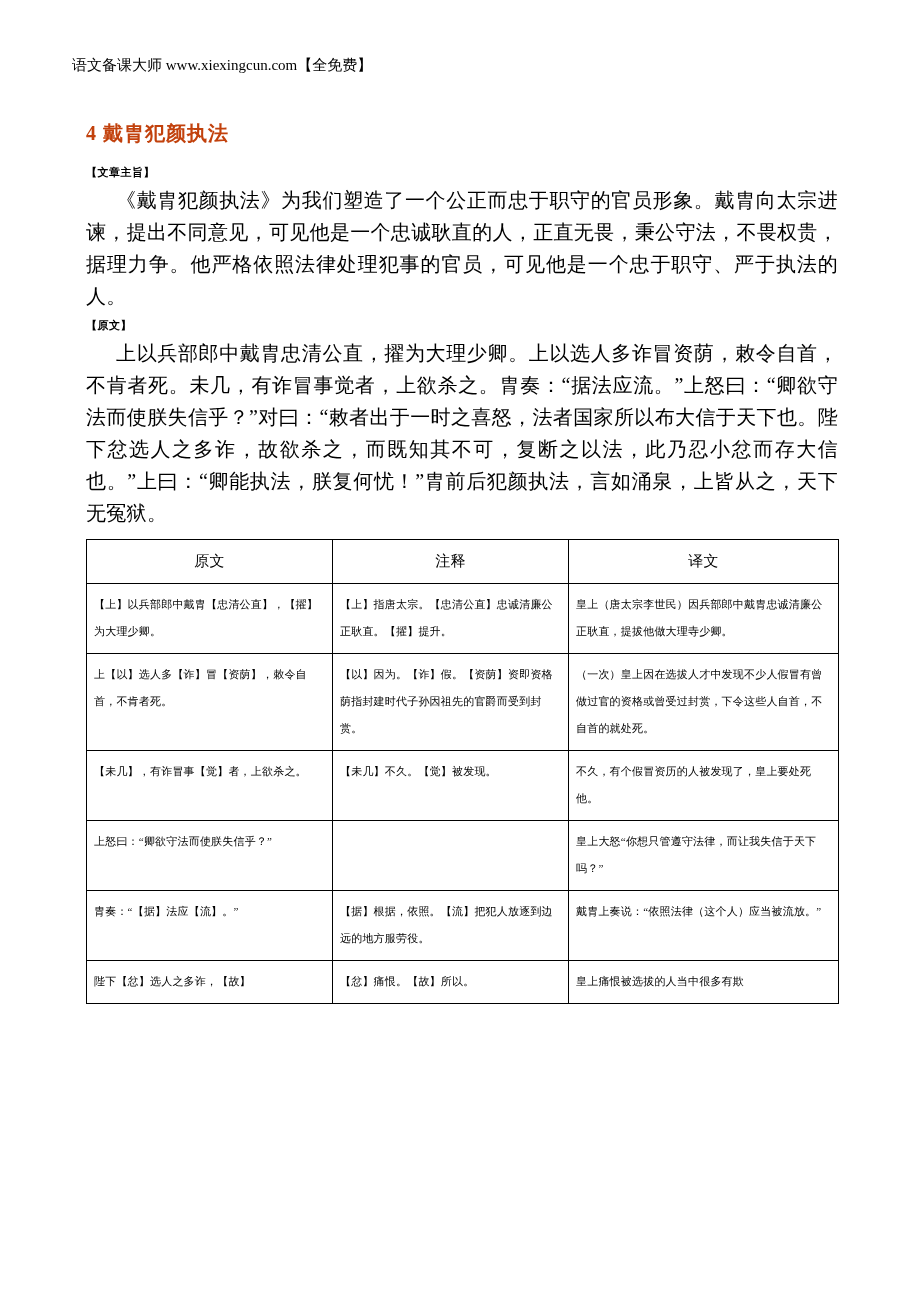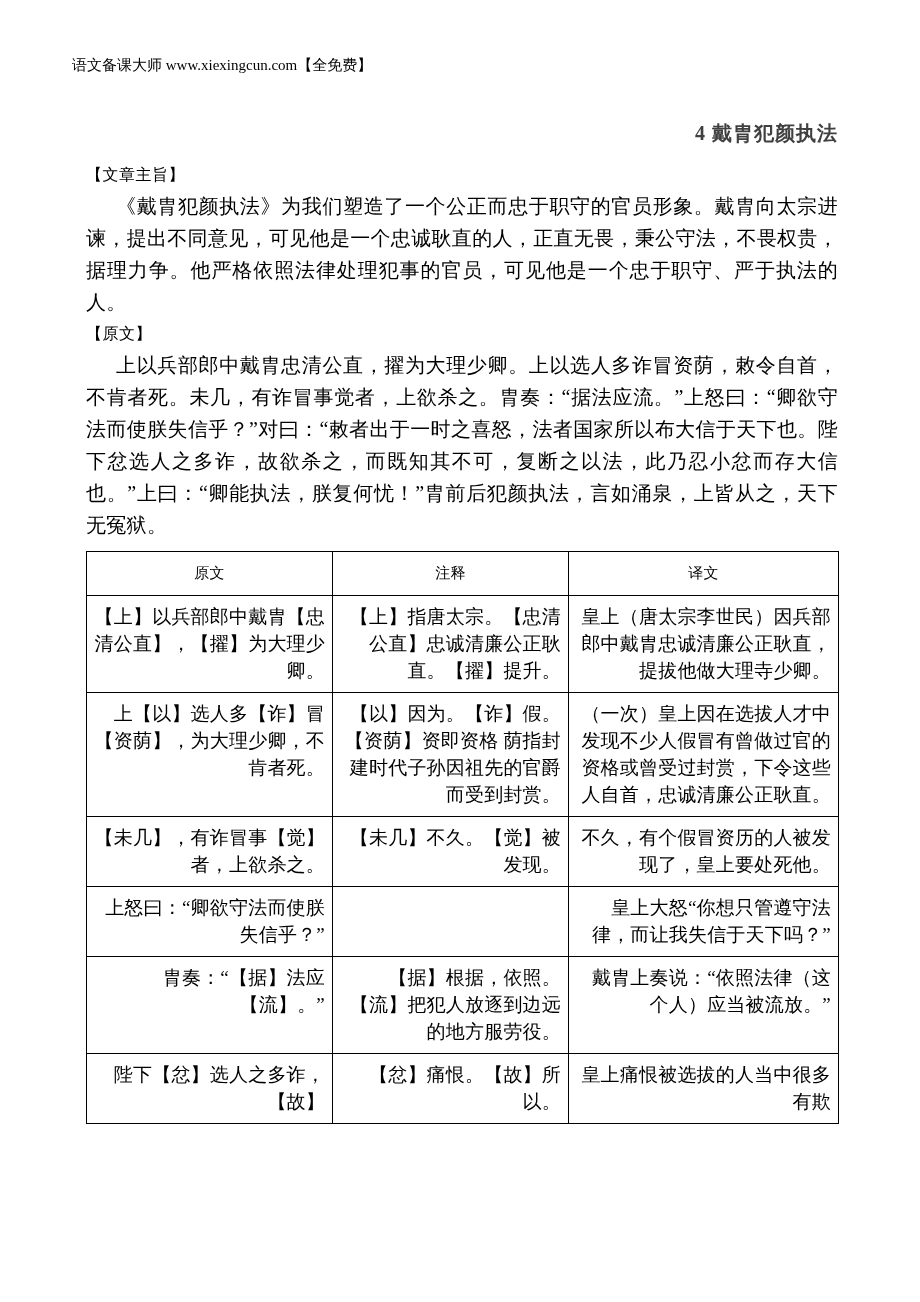--- a/index.html
+++ b/index.html
@@ -32,28 +32,28 @@
   }
   .content {
     position: absolute;
     top: 110px;
     left: 86px;
     width: 752px;
   }
   h1.title {
     font-size: 20px;
     font-weight: bold;
-    color: #404040;
-    text-align: right;
+    color: #c2410c;
+    text-align: left;
     margin: 10px 0 18px 0;
     letter-spacing: 1px;
   }
   .section-label {
-    font-size: 16px;
-    font-weight: normal;
+    font-size: 11px;
+    font-weight: bold;
     margin: 6px 0 4px 0;
     letter-spacing: 0.5px;
   }
   p.body-text {
     font-size: 20px;
     line-height: 32px;
     margin: 0 0 6px 0;
     text-align: justify;
     text-indent: 30px;
     letter-spacing: 0.3px;
@@ -61,24 +61,23 @@
   table.tri {
     border-collapse: collapse;
     width: 752px;
     margin-top: 10px;
     table-layout: fixed;
   }
   table.tri td, table.tri th {
     border: 1px solid #000000;
     vertical-align: top;
     padding: 7px 7px 8px 7px;
-    font-size: 19px;
+    font-size: 11px;
     line-height: 27px;
     letter-spacing: 0.2px;
-    text-align: right;
   }
   table.tri th {
     text-align: center;
     font-weight: normal;
     font-size: 15px;
     padding: 8px 6px;
   }
   table.tri col.c1 { width: 246px; }
   table.tri col.c2 { width: 236px; }
   table.tri col.c3 { width: 270px; }
@@ -123,23 +122,23 @@
           <th>译文</th>
         </tr>
       </thead>
       <tbody>
         <tr>
           <td>【上】以兵部郎中戴胄【忠清公直】，【擢】为大理少卿。</td>
           <td>【上】指唐太宗。【忠清公直】忠诚清廉公正耿直。【擢】提升。</td>
           <td>皇上（唐太宗李世民）因兵部郎中戴胄忠诚清廉公正耿直，提拔他做大理寺少卿。</td>
         </tr>
         <tr>
-          <td>上【以】选人多【诈】冒【资荫】，为大理少卿，不肯者死。</td>
+          <td>上【以】选人多【诈】冒【资荫】，敕令自首，不肯者死。</td>
           <td>【以】因为。【诈】假。【资荫】资即资格 荫指封建时代子孙因祖先的官爵而受到封赏。</td>
-          <td>（一次）皇上因在选拔人才中发现不少人假冒有曾做过官的资格或曾受过封赏，下令这些人自首，忠诚清廉公正耿直。</td>
+          <td>（一次）皇上因在选拔人才中发现不少人假冒有曾做过官的资格或曾受过封赏，下令这些人自首，不自首的就处死。</td>
         </tr>
         <tr>
           <td>【未几】，有诈冒事【觉】者，上欲杀之。</td>
           <td>【未几】不久。【觉】被发现。</td>
           <td>不久，有个假冒资历的人被发现了，皇上要处死他。</td>
         </tr>
         <tr>
           <td>上怒曰：“卿欲守法而使朕失信乎？”</td>
           <td></td>
           <td>皇上大怒“你想只管遵守法律，而让我失信于天下吗？”</td>

